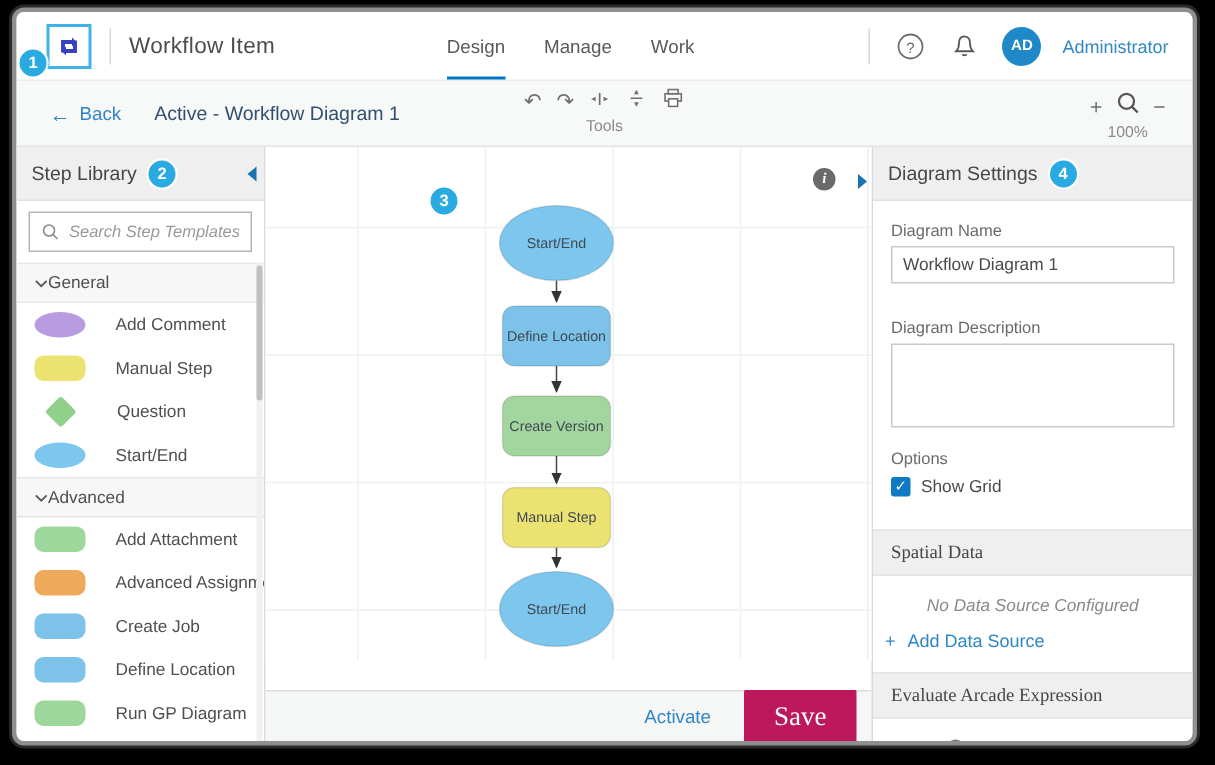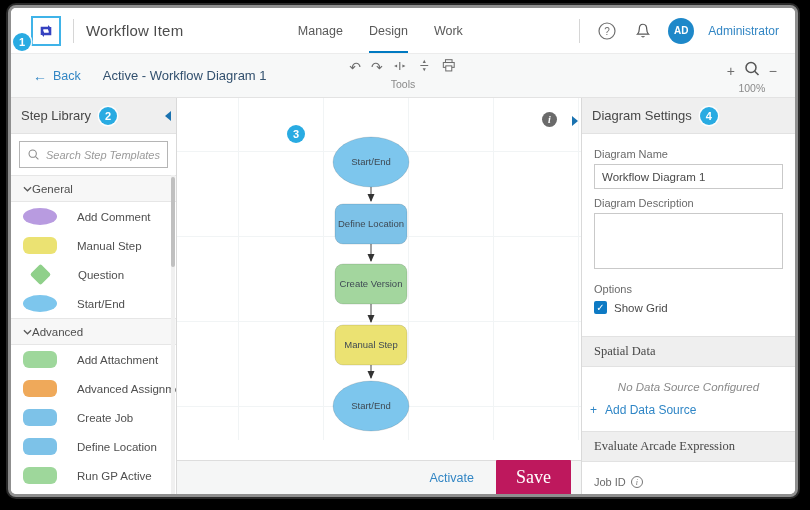--- a/index.html
+++ b/index.html
@@ -102,22 +102,22 @@
         <path d="M6 14 L6 7 L12 7" fill="none" stroke="#3642c0" stroke-width="2.6"></path>
         <path d="M12 4 L15 7 L12 10" fill="#3642c0" stroke="none"></path>
         <path d="M14 6 L14 13 L8 13" fill="none" stroke="#3642c0" stroke-width="2.6"></path>
         <path d="M8 10 L5 13 L8 16" fill="#3642c0" stroke="none"></path>
       </svg>
     </div>
     <div class="hdr-divider"></div>
     <div class="app-title">Workflow Item</div>
 
     <div class="tabs">
+      <div class="tab active">Design</div>
       <div class="tab">Manage</div>
-      <div class="tab active">Design</div>
       <div class="tab">Work</div>
     </div>
 
     <div class="hdr-right">
       <div class="hdr-divider" style="margin:0 2px;"></div>
       <div class="icon-btn">
         <svg width="20" height="20" viewBox="0 0 20 20">
           <circle cx="10" cy="10" r="8" fill="none" stroke="#6e6e6e" stroke-width="1.2"></circle>
           <text x="10" y="14" font-size="10" fill="#6e6e6e" text-anchor="middle" font-family="Liberation Sans,sans-serif">?</text>
         </svg>
@@ -242,21 +242,21 @@
           <div class="step-item">
             <span class="shape rect" style="background: rgb(125, 194, 232);"></span>
             <span class="step-label">Create Job</span>
           </div>
           <div class="step-item">
             <span class="shape rect" style="background: rgb(125, 194, 232);"></span>
             <span class="step-label">Define Location</span>
           </div>
           <div class="step-item">
             <span class="shape rect" style="background: rgb(158, 215, 155);"></span>
-            <span class="step-label">Run GP Active</span>
+            <span class="step-label">Run GP Diagram</span>
           </div>
           <div class="step-item"></div>
           <div class="side-scrollbar">
             <div class="side-thumb"></div>
           </div>
         </div>
     </div>
 
     <div class="canvas-col">
       <div class="canvas">
@@ -292,21 +292,21 @@
     </div>
 
     <div class="rightpanel">
       <div class="panel-header">
         <span>Diagram Settings</span>
         <span class="badge badge-inline">4</span>
       </div>
       <div class="rp-content">
         <div class="field-label">Diagram Name</div>
         <input class="text-input" type="text" value="Workflow Diagram 1" style="">
-        <div class="field-label" style="margin-top:8px;">Diagram Description</div>
+        <div class="field-label" style="margin-top:24px;">Diagram Description</div>
         <textarea class="textarea" style=""></textarea>
         <div class="options-label">Options</div>
         <div class="check-row">
           <span class="checkbox">✓</span>
           <span class="check-label">Show Grid</span>
         </div>
       </div>
 
       <div class="section-hdr2">Spatial Data</div>
       <div>

